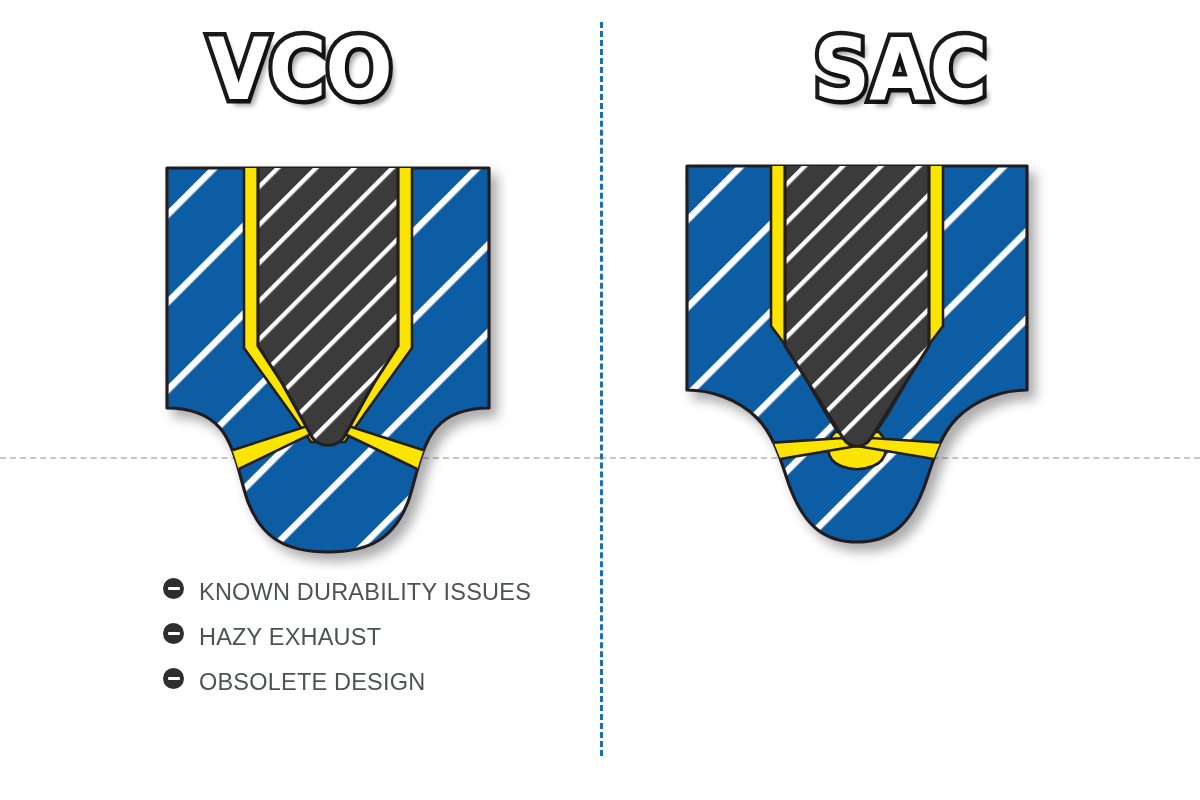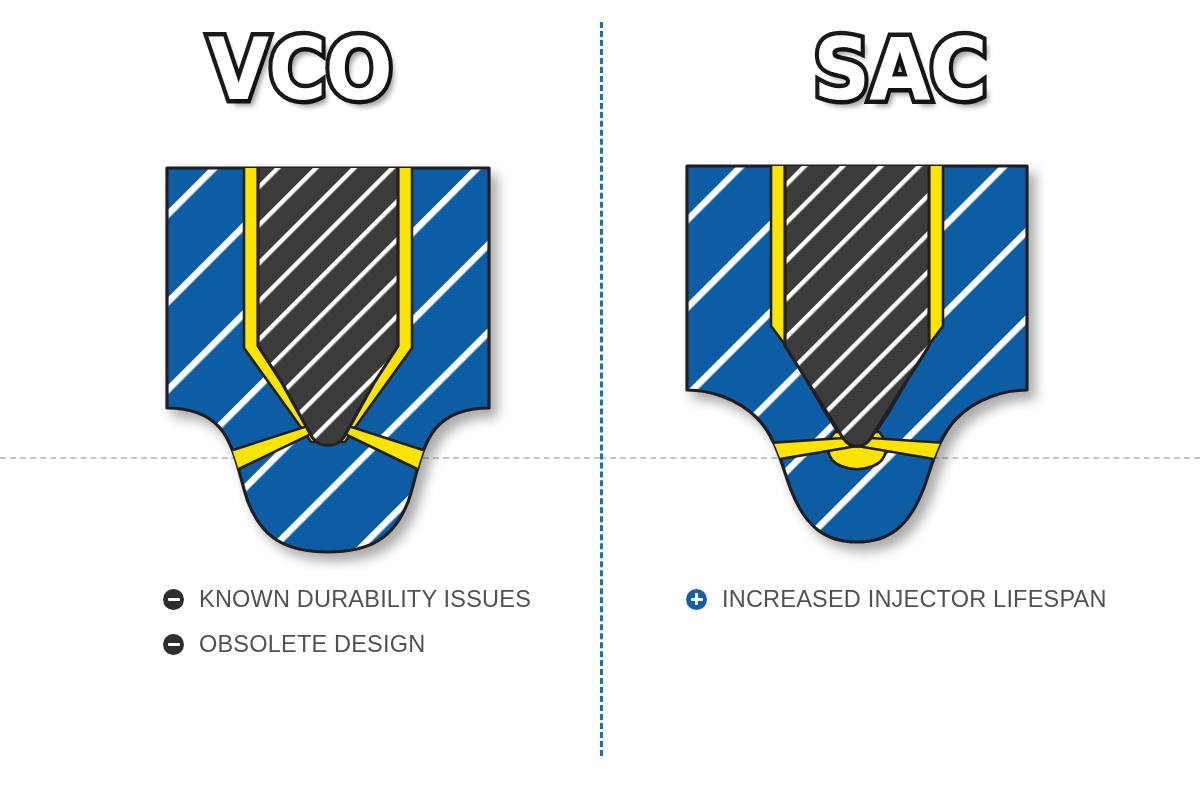--- a/index.html
+++ b/index.html
@@ -80,21 +80,20 @@
   
   .features {
     position: absolute;
     top: 578px;
   }
   .features.left  { left: 163px; }
   .features.right { left: 686px; }
 
   .feature-row {
     display: flex;
-    align-items: center;
     height: 42px;
     margin-bottom: 3px;
   }
   .bullet {
     width: 21px;
     height: 21px;
     border-radius: 50%;
     flex: 0 0 21px;
     position: relative;
     margin-right: 15px;
@@ -241,35 +240,34 @@
 
   <div class="features left">
 
     <div class="feature-row">
       <span class="bullet minus">
         <span class="bar-h"></span>
       </span>
       <span class="feature-text">KNOWN DURABILITY ISSUES</span>
     </div>
 
+    <div class="feature-row">
+      <span class="bullet minus">
+        <span class="bar-h"></span>
+      </span>
+      <span class="feature-text">HAZY EXHAUST</span>
+    </div>
 
     <div class="feature-row">
       <span class="bullet minus">
         <span class="bar-h"></span>
       </span>
       <span class="feature-text">OBSOLETE DESIGN</span>
     </div>
   </div>
 
   <div class="features right">
 
-    <div class="feature-row">
-      <span class="bullet plus">
-        <span class="bar-h"></span>
-          <span class="bar-v"></span>
-      </span>
-      <span class="feature-text">INCREASED INJECTOR LIFESPAN</span>
-    </div>
 
 
   </div>
 
 </div>
 
 </body></html>

